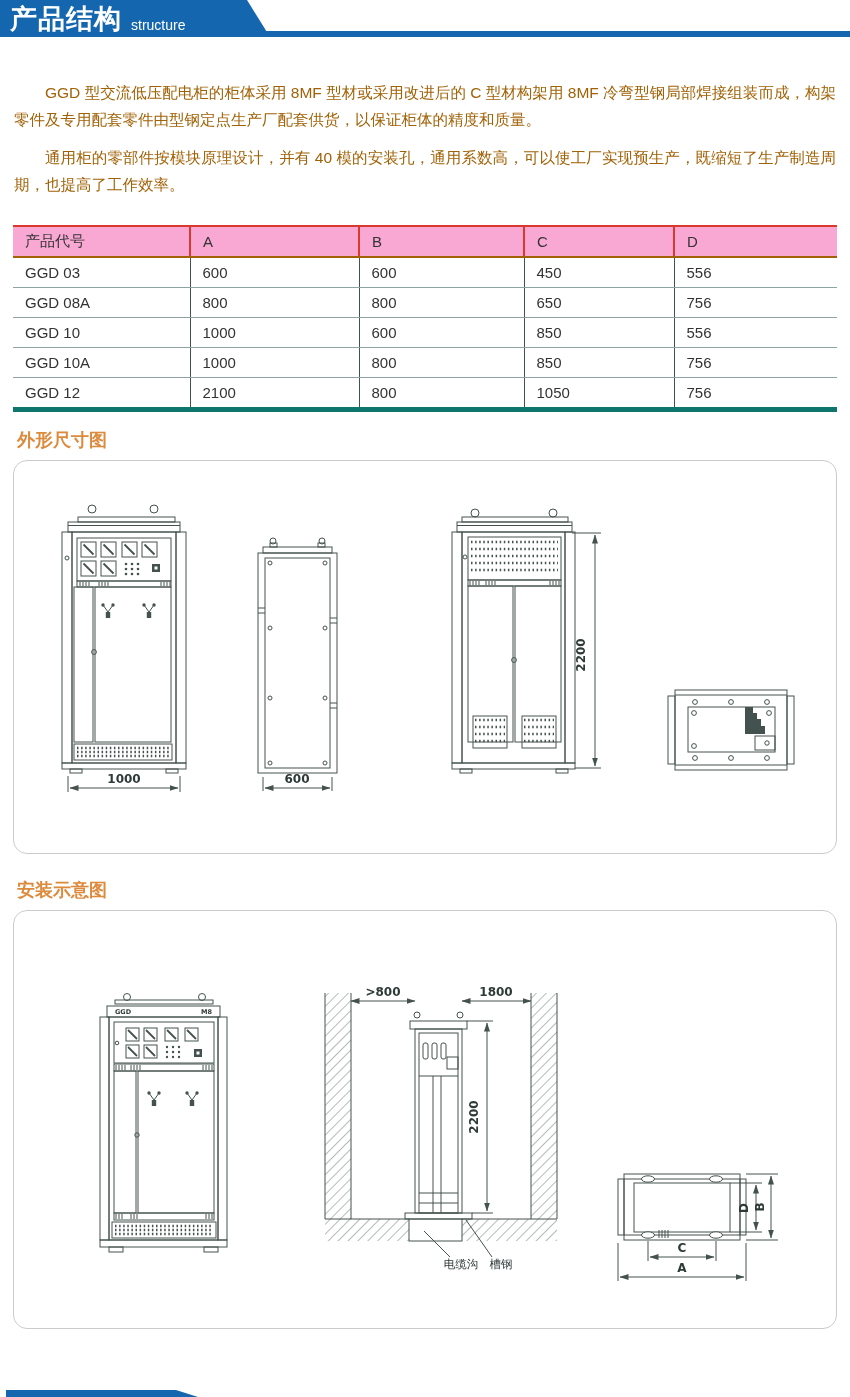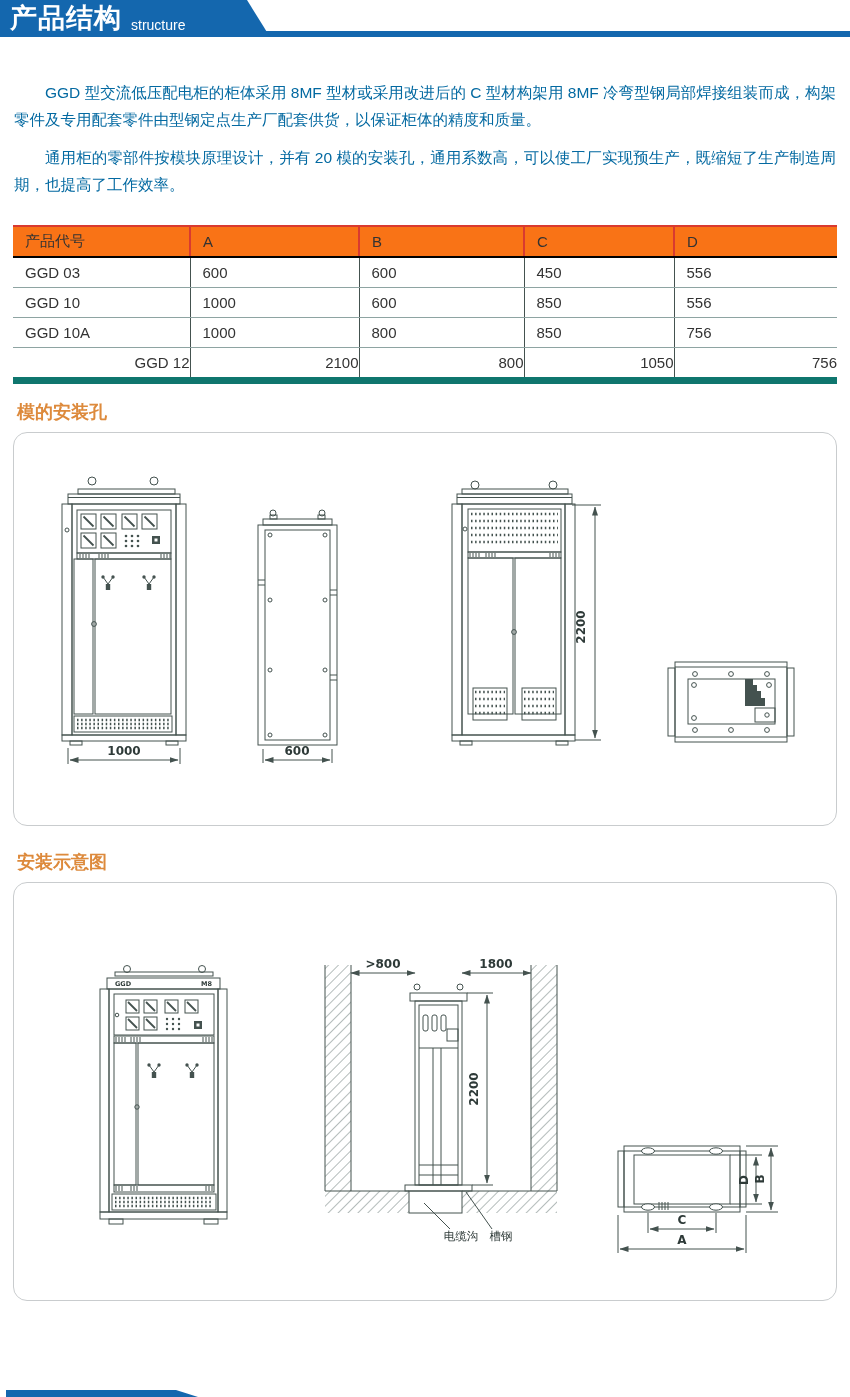--- a/index.html
+++ b/index.html
@@ -3,35 +3,35 @@
 <meta charset="utf-8">
 <style>
   html,body{margin:0;padding:0;}
   body{width:850px;height:1397px;background:#fff;overflow:hidden;position:relative;
        font-family:"Liberation Sans","DejaVu Sans",sans-serif;}
   
   .hdr{position:relative;height:37px;}
   .hdr-strip{position:absolute;left:0;right:0;bottom:0;height:6px;background:#1467ae;}
   .hdr-block{position:absolute;top:0;left:0;width:272px;height:37px;background:#1467ae;
              clip-path:polygon(0 0,247px 0,270px 100%,0 100%);
-             display:flex;}
+             display:flex;align-items:center;}
   .hdr-title{font-size:27px;font-weight:bold;color:#fff;margin-left:10px;letter-spacing:1px;white-space:nowrap;}
   .hdr-sub{font-size:14px;color:#fff;margin-left:9px;align-self:flex-end;margin-bottom:4px;margin-top:33px;}
   
   .intro{margin:42px 14px 0 14px;}
-  .intro p{margin:0;font-size:15.5px;line-height:27px;color:#0369a1;text-indent:2em;text-align:justify;}
+  .intro p{margin:0;font-size:15.5px;line-height:27px;color:#a16207;text-indent:2em;text-align:justify;}
   .intro p + p{margin-top:11px;}
   
   table.dims{width:824px;margin:27px 0 0 13px;border-collapse:collapse;table-layout:fixed;}
-  table.dims th{background:#f97316;border-top:2px solid #d93a30;border-bottom:2px solid #000000;
+  table.dims th{background:#f9a8d4;border-top:2px solid #d93a30;border-bottom:2px solid #a16207;
       font-weight:normal;}
   table.dims th:not(:first-child){border-left:2px solid #d93a30;}
   table.dims td{border-bottom:1px solid #8ea4a2;}
   table.dims td:not(:first-child){border-left:1px solid #44524f;}
-  table.dims tr.last td{border-bottom:7px solid #0f766e;text-align:right;}
+  table.dims tr.last td{border-bottom:5px solid #0f766e;}
   table.dims th,table.dims td{height:29px;padding:0 0 0 12px;text-align:left;font-size:15px;color:#333;}
   
   h3.sec{margin:16px 0 0 17px;font-size:18px;font-weight:600;color:#dd8a3c;}
   h3.sec.second{margin-top:24px;}
   .panel{margin:8px 13px 0 13px;height:392px;border:1px solid #c9ccce;border-radius:14px;
          background:#fff;overflow:hidden;}
   .panel.tall{height:417px;}
   
   .ftr{position:absolute;left:6px;bottom:0;width:192px;height:7px;background:#1467ae;
        clip-path:polygon(0 0,170px 0,192px 100%,0 100%);}
@@ -53,21 +53,21 @@
 <div class="hdr">
   <div class="hdr-strip"></div>
   <div class="hdr-block">
     <span class="hdr-title">产品结构</span>
     <span class="hdr-sub">structure</span>
   </div>
 </div>
 
 <div class="intro">
   <p>GGD 型交流低压配电柜的柜体采用 8MF 型材或采用改进后的 C 型材构架用 8MF 冷弯型钢局部焊接组装而成，构架零件及专用配套零件由型钢定点生产厂配套供货，以保证柜体的精度和质量。</p>
-  <p>通用柜的零部件按模块原理设计，并有 20 模的安装孔，通用系数高，可以使工厂实现预生产，既缩短了生产制造周期，也提高了工作效率。</p>
+  <p>通用柜的零部件按模块原理设计，并有 40 模的安装孔，通用系数高，可以使工厂实现预生产，既缩短了生产制造周期，也提高了工作效率。</p>
 </div>
 
 <table class="dims">
   <colgroup>
       <col style="width:177px">
       <col style="width:169px">
       <col style="width:165px">
       <col style="width:150px">
       <col style="width:163px">
     </colgroup>
@@ -82,20 +82,27 @@
   </thead>
   <tbody>
     <tr>
       <td>GGD 03</td>
         <td>600</td>
         <td>600</td>
         <td>450</td>
         <td>556</td>
     </tr>
     <tr>
+      <td>GGD 08A</td>
+        <td>800</td>
+        <td>800</td>
+        <td>650</td>
+        <td>756</td>
+    </tr>
+    <tr>
       <td>GGD 10</td>
         <td>1000</td>
         <td>600</td>
         <td>850</td>
         <td>556</td>
     </tr>
     <tr>
       <td>GGD 10A</td>
         <td>1000</td>
         <td>800</td>
@@ -105,21 +112,21 @@
     <tr class="last">
       <td>GGD 12</td>
         <td>2100</td>
         <td>800</td>
         <td>1050</td>
         <td>756</td>
     </tr>
   </tbody>
 </table>
 
-<h3 class="sec">模的安装孔</h3>
+<h3 class="sec">外形尺寸图</h3>
 <div class="panel">
 <svg width="822" height="390" viewBox="0 0 822 390">
   <defs>
     <marker id="ae1" markerWidth="9" markerHeight="6" refX="8.5" refY="3" orient="auto" markerUnits="userSpaceOnUse">
           <path class="fl" d="M0,0L9,3L0,6Z"></path>
         </marker>
     <marker id="as1" markerWidth="9" markerHeight="6" refX="0.5" refY="3" orient="auto" markerUnits="userSpaceOnUse">
           <path class="fl" d="M9,0L0,3L9,6Z"></path>
         </marker>
   </defs>

